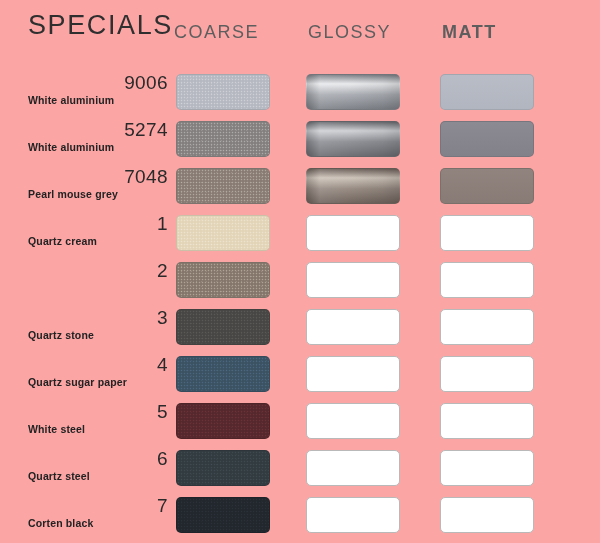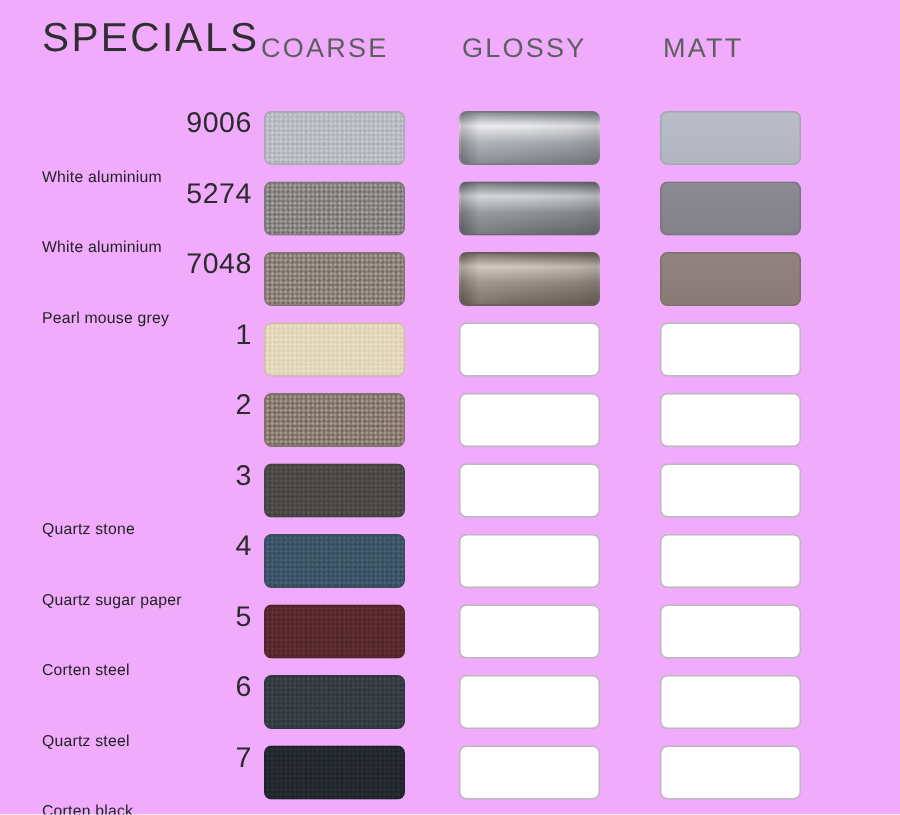--- a/index.html
+++ b/index.html
@@ -14,21 +14,21 @@
     overflow: hidden;
     font-family: "Liberation Sans", sans-serif;
     color: #2b2b2b;
     -webkit-font-smoothing: antialiased;
   }
 
   .sheet {
     position: relative;
     width: 600px;
     height: 543px;
-    background: #f0abfc;
+    background: #fca5a5;
   }
 
   
   .page-title {
     position: absolute;
     left: 28px;
     top: 10px;
     font-size: 27px;
     font-weight: 300;
     letter-spacing: 1.6px;
@@ -40,21 +40,21 @@
     position: absolute;
     top: 22px;
     font-size: 18px;
     font-weight: 400;
     letter-spacing: 1.5px;
     color: #5e5e5e;
     white-space: nowrap;
   }
   .col-head.c0 { left: 174px; }
   .col-head.c1 { left: 308px; }
-  .col-head.c2 { left: 442px; }
+  .col-head.c2 { left: 442px; font-weight: bold; }
 
   
   .row {
     position: absolute;
     left: 0;
     width: 600px;
     height: 47px;
   }
 
   .row-label {
@@ -67,26 +67,26 @@
     font-size: 19px;
     font-weight: 400;
     letter-spacing: 0.4px;
     line-height: 21px;
     color: #2a2a2a;
     white-space: nowrap;
     text-align: right;
   }
   .row-name {
     font-size: 10.5px;
-    font-weight: 400;
+    font-weight: 700;
     letter-spacing: 0.15px;
     line-height: 13px;
     color: #222222;
     white-space: nowrap;
-    margin-top: 19px;
+    margin-top: 1px;
   }
 
   
   .swatch {
     position: absolute;
     top: 2px;
     width: 94px;
     height: 36px;
     border-radius: 5px;
     box-sizing: border-box;
@@ -200,20 +200,21 @@
           <div class="sheen"></div>
           <div class="sheen-h"></div>
         </div>
         <div class="swatch col2 filled" title="Pearl mouse grey" style="background: rgb(139, 125, 120);">
           <div class="matte-flat"></div>
         </div>
       </div>
       <div class="row" style="top: 213px;">
         <div class="row-label">
           <div class="row-code">1</div>
+          <div class="row-name">Quartz cream</div>
         </div>
         <div class="swatch col0 filled" title="Quartz cream" style="background: rgb(228, 215, 187);">
           <div class="grain"></div>
         </div>
         <div class="swatch col1 empty" title="Quartz cream"></div>
         <div class="swatch col2 empty" title="Quartz cream"></div>
       </div>
       <div class="row" style="top: 260px;">
         <div class="row-label">
           <div class="row-code">2</div>
@@ -242,21 +243,21 @@
         </div>
         <div class="swatch col0 filled" title="Quartz sugar paper" style="background: rgb(61, 85, 103);">
           <div class="grain dark"></div>
         </div>
         <div class="swatch col1 empty" title="Quartz sugar paper"></div>
         <div class="swatch col2 empty" title="Quartz sugar paper"></div>
       </div>
       <div class="row" style="top: 401px;">
         <div class="row-label">
           <div class="row-code">5</div>
-          <div class="row-name">Corten steel</div>
+          <div class="row-name">White steel</div>
         </div>
         <div class="swatch col0 filled" title="Corten steel" style="background: rgb(88, 41, 46);">
           <div class="grain dark"></div>
         </div>
         <div class="swatch col1 empty" title="Corten steel"></div>
         <div class="swatch col2 empty" title="Corten steel"></div>
       </div>
       <div class="row" style="top: 448px;">
         <div class="row-label">
           <div class="row-code">6</div>

